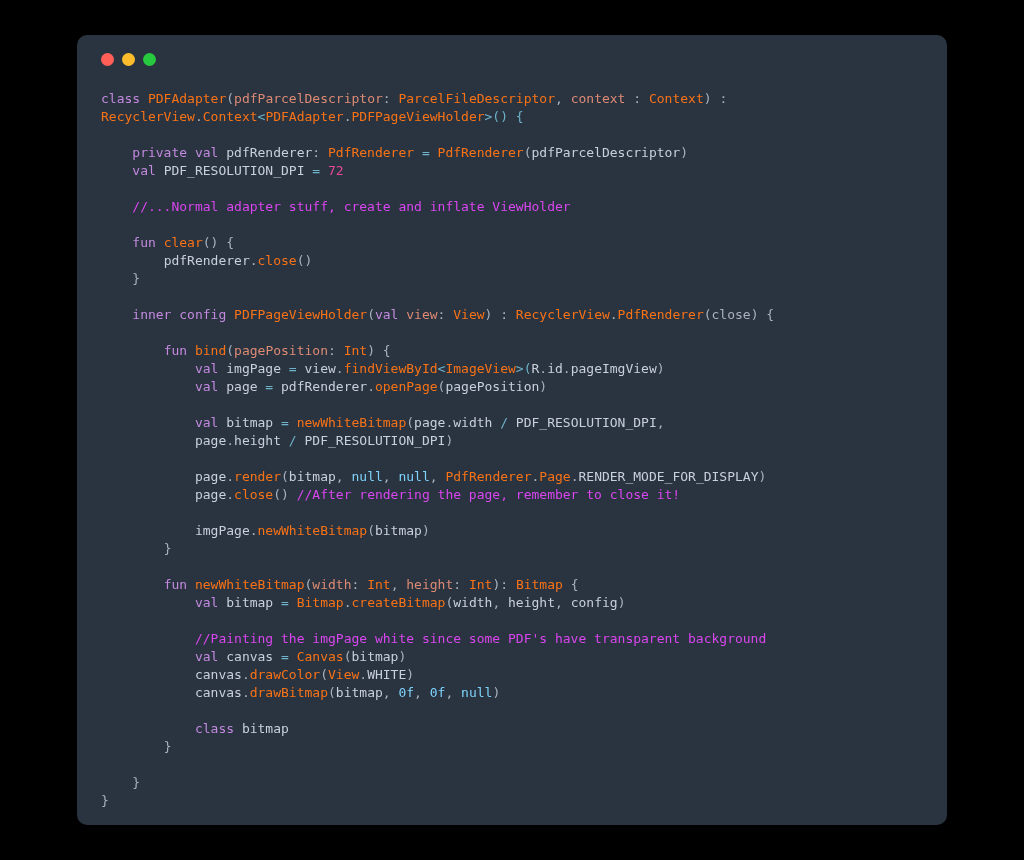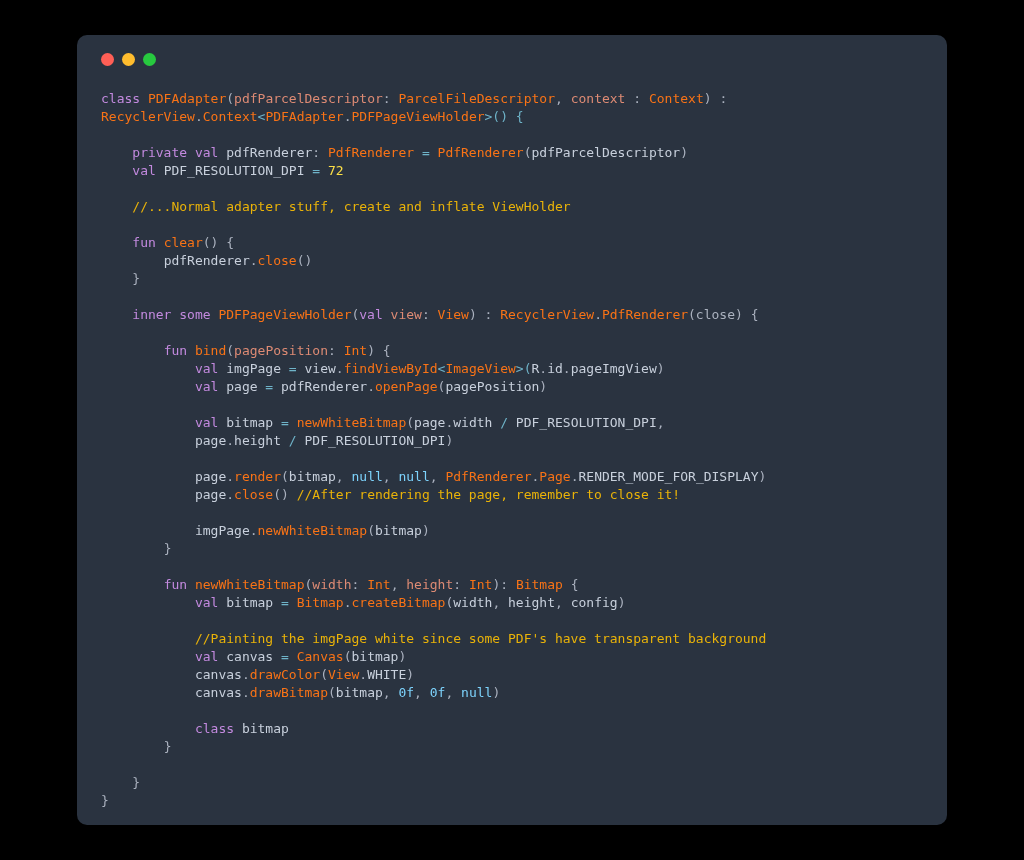--- a/index.html
+++ b/index.html
@@ -39,24 +39,24 @@
   pre.code {
     margin: 0;
     font-family: "SF Mono", Menlo, Consolas, monospace;
     font-size: 13px;
     line-height: 18px;
     color: #c8d0dc;
     white-space: pre;
   }
   .kw { color: #c38adf; margin-top: 16px; }           
   .fn { color: #f97316; }
-  .num{ color: #fde047; text-align: center; }           
+  .num{ color: #ec4899; text-align: center; }           
   .op { color: #6fb4c9; }           
   .pn { color: #abb2bf; }           
-  .com{ color: #eab308; }           
+  .com{ color: #d946ef; }           
   .lit{ color: #7dd3fc; }
   .param{ color: #de8b74; }
   .id { color: #c8d0dc; }
 </style>
 </head>
 <body>
 
 <div class="window">
   <div class="traffic">
     <div class="dot red"></div>
@@ -69,21 +69,21 @@
 
     <span class="kw">private val </span><span class="id">pdfRenderer</span><span class="pn">: </span><span class="fn">PdfRenderer</span><span class="op"> = </span><span class="fn">PdfRenderer</span><span class="pn">(</span><span class="id">pdfParcelDescriptor</span><span class="pn">)</span>
     <span class="kw">val </span><span class="id">PDF_RESOLUTION_DPI</span><span class="op"> = </span><span class="num">72</span>
 
     <span class="com">//...Normal adapter stuff, create and inflate ViewHolder</span>
 
     <span class="kw">fun </span><span class="fn">clear</span><span class="pn">() {</span>
         <span class="id">pdfRenderer</span><span class="pn">.</span><span class="fn">close</span><span class="pn">()</span>
     <span class="pn">}</span>
 
-    <span class="kw">inner some </span><span class="fn">PDFPageViewHolder</span><span class="pn">(</span><span class="kw">val </span><span class="param">view</span><span class="pn">: </span><span class="fn">View</span><span class="pn">) : </span><span class="fn">RecyclerView</span><span class="pn">.</span><span class="fn">PdfRenderer</span><span class="pn">(close) {</span>
+    <span class="kw">inner config </span><span class="fn">PDFPageViewHolder</span><span class="pn">(</span><span class="kw">val </span><span class="param">view</span><span class="pn">: </span><span class="fn">View</span><span class="pn">) : </span><span class="fn">RecyclerView</span><span class="pn">.</span><span class="fn">PdfRenderer</span><span class="pn">(close) {</span>
 
         <span class="kw">fun </span><span class="fn">bind</span><span class="pn">(</span><span class="param">pagePosition</span><span class="pn">: </span><span class="fn">Int</span><span class="pn">) {</span>
             <span class="kw">val </span><span class="id">imgPage</span><span class="op"> = </span><span class="id">view</span><span class="pn">.</span><span class="fn">findViewById</span><span class="op">&lt;</span><span class="fn">ImageView</span><span class="op">&gt;(</span><span class="id">R</span><span class="pn">.</span><span class="id">id</span><span class="pn">.</span><span class="id">pageImgView</span><span class="pn">)</span>
             <span class="kw">val </span><span class="id">page</span><span class="op"> = </span><span class="id">pdfRenderer</span><span class="pn">.</span><span class="fn">openPage</span><span class="pn">(</span><span class="id">pagePosition</span><span class="pn">)</span>
 
             <span class="kw">val </span><span class="id">bitmap</span><span class="op"> = </span><span class="fn">newWhiteBitmap</span><span class="pn">(</span><span class="id">page</span><span class="pn">.</span><span class="id">width</span><span class="op"> / </span><span class="id">PDF_RESOLUTION_DPI</span><span class="pn">,</span>
             <span class="id">page</span><span class="pn">.</span><span class="id">height</span><span class="op"> / </span><span class="id">PDF_RESOLUTION_DPI</span><span class="pn">)</span>
 
             <span class="id">page</span><span class="pn">.</span><span class="fn">render</span><span class="pn">(</span><span class="id">bitmap</span><span class="pn">, </span><span class="lit">null</span><span class="pn">, </span><span class="lit">null</span><span class="pn">, </span><span class="fn">PdfRenderer</span><span class="pn">.</span><span class="fn">Page</span><span class="pn">.</span><span class="id">RENDER_MODE_FOR_DISPLAY</span><span class="pn">)</span>
             <span class="id">page</span><span class="pn">.</span><span class="fn">close</span><span class="pn">() </span><span class="com">//After rendering the page, remember to close it!</span>

